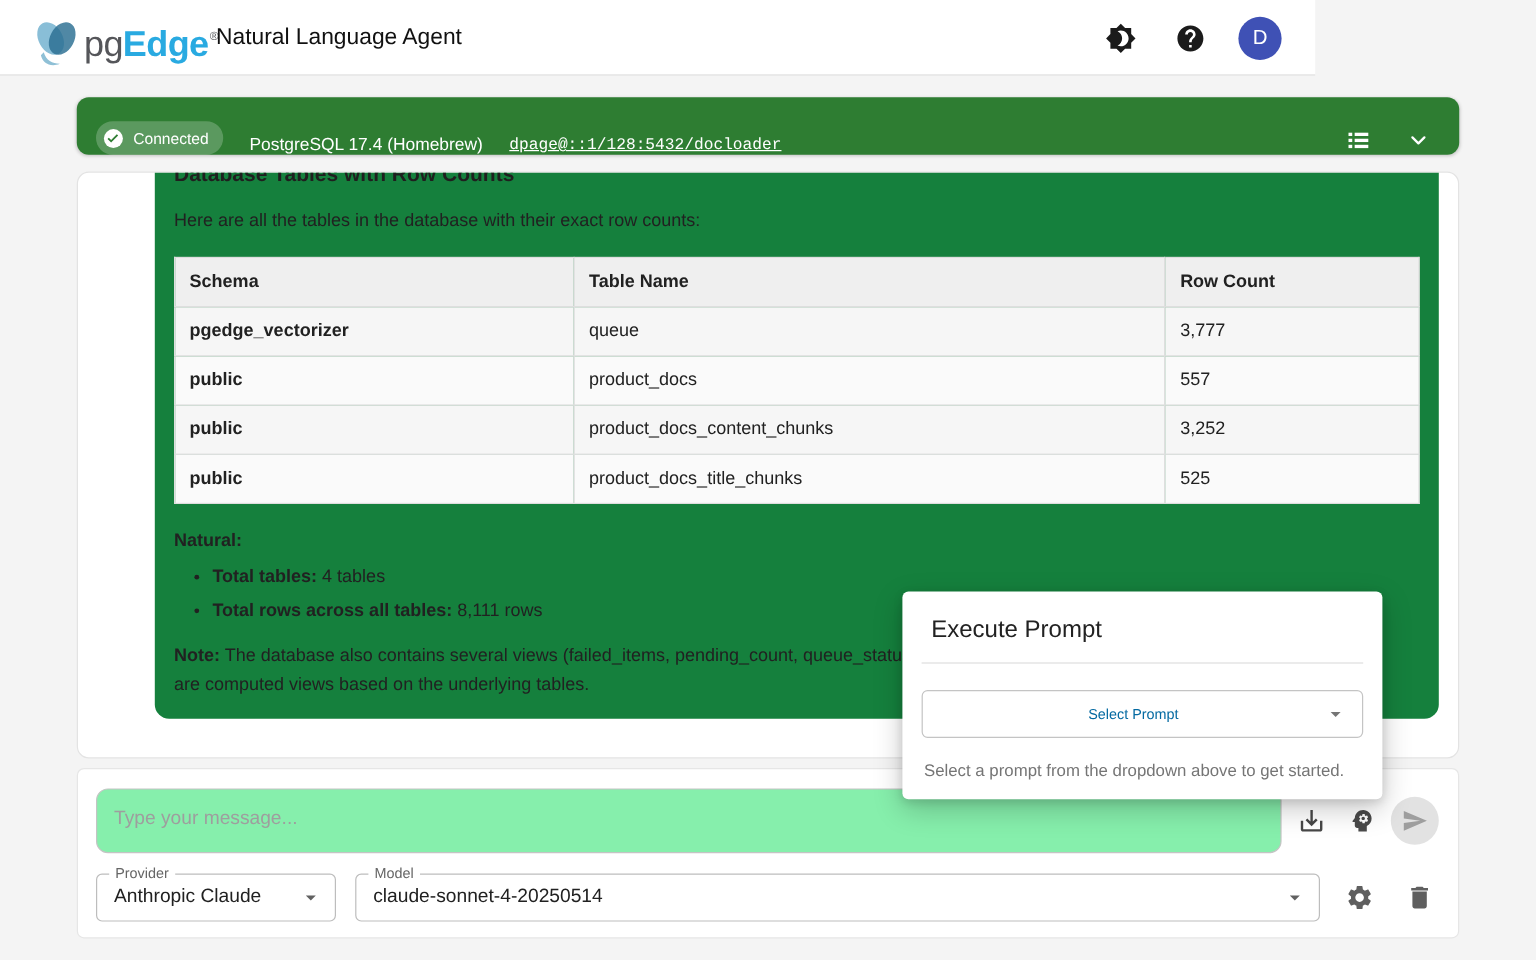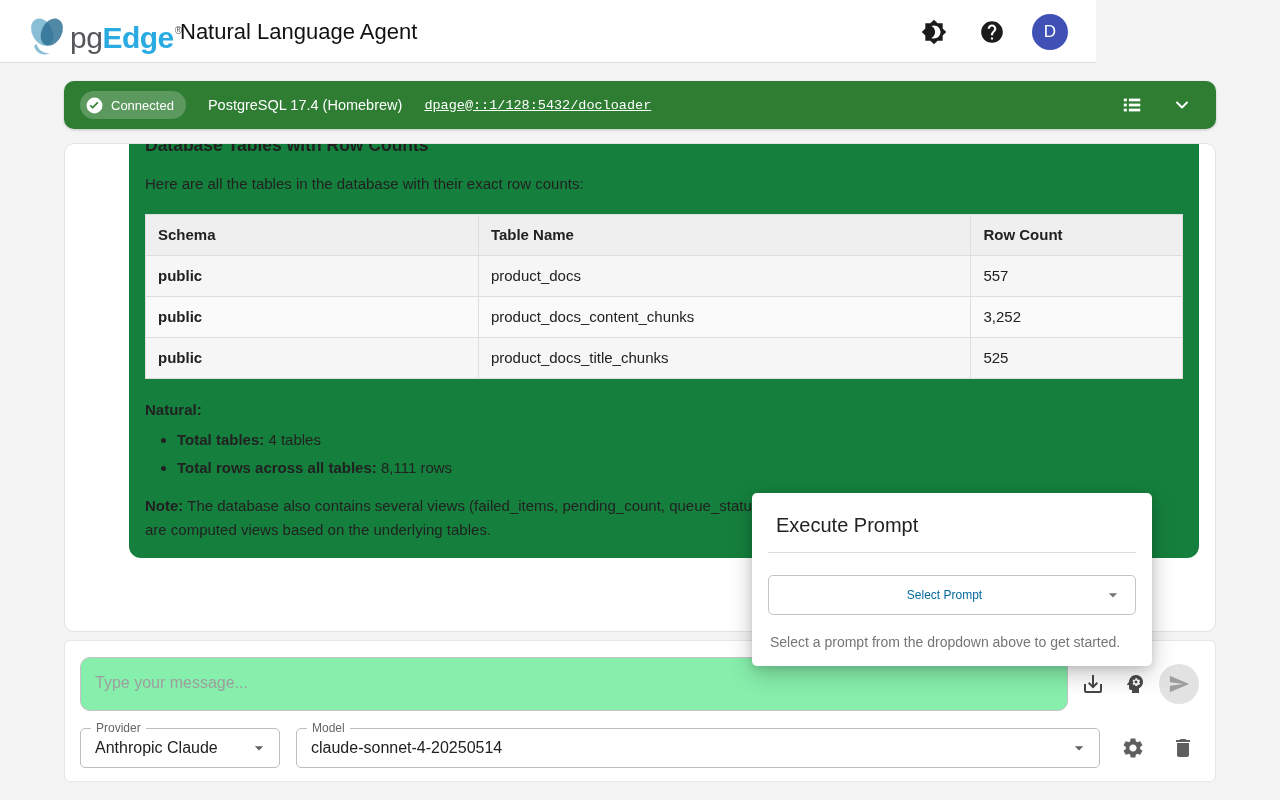--- a/index.html
+++ b/index.html
@@ -7,27 +7,27 @@
   body { background:#f4f4f4; font-family:"Liberation Sans", sans-serif; color:#212121; position:relative; }
   button { background:none; border:none; cursor:pointer; padding:0; }
 
   
   .app-header { position:absolute; top:0; left:0; width:1096px; height:63px; background:#fff; border-bottom:1px solid #dcdcdc; }
   .logo-wrap { position:absolute; left:24px; top:8px; display:flex; align-items:center; }
   .logo-text { font-size:30px; letter-spacing:-0.5px; line-height:46px; }
   .logo-pg { color:#55565a; font-weight:400; }
   .logo-edge { color:#29aae1; font-weight:700; }
   .logo-reg { color:#55565a; font-size:10px; vertical-align:14px; margin-left:1px; }
-  .page-title { position:absolute; left:180px; top:0; height:63px; line-height:63px; font-size:22px; font-weight:400; color:#111; }
+  .page-title { position:absolute; left:180px; top:0; height:63px; line-height:63px; font-size:19px; font-weight:400; color:#111; }
   .header-actions { position:absolute; right:28px; top:0; height:63px; display:flex; align-items:center; gap:22px; }
   .icon-btn { display:flex; align-items:center; justify-content:center; width:36px; height:36px; border-radius:50%; }
   .avatar { width:36px; height:36px; border-radius:50%; background:#3f51b5; color:#fff; font-size:17px; display:flex; align-items:center; justify-content:center; }
 
   
-  .conn-bar { position:absolute; left:64px; top:81px; width:1152px; height:48px; background:#2e7d32; border-radius:10px; display:flex; align-items:center; padding:0 22px 0 16px; box-shadow:0 1px 3px rgba(0,0,0,.2); }
+  .conn-bar { position:absolute; left:64px; top:81px; width:1152px; height:48px; background:#2e7d32; border-radius:10px; display:flex; align-items:flex-end; padding:0 22px 0 16px; box-shadow:0 1px 3px rgba(0,0,0,.2); }
   .conn-pill { display:flex; align-items:center; gap:7px; background:rgba(255,255,255,.22); border-radius:14px; height:28px; padding:0 12px 0 5px; color:#fff; font-size:13px; }
   .conn-server { color:#fff; font-size:14.5px; margin-left:22px; }
   .conn-dsn { color:#fff; font-family:"Liberation Mono","DejaVu Sans Mono",monospace; font-size:13.5px; margin-left:22px;text-decoration:underline; }
   .conn-actions { margin-left:auto; display:flex; align-items:center; gap:26px; }
 
   
   .chat-card { position:absolute; left:64px; top:143px; width:1152px; height:489px; background:#fff; border:1px solid #e3e3e3; border-radius:10px; overflow:hidden; }
   .bubble { margin:-24px 16px 0 64px; padding:14px 16px 16px 16px; background:#15803d; border-radius:12px; }
   .bubble h3 { font-size:17.5px; font-weight:700; color:#1f1f1f; line-height:22px; }
   .intro { font-size:15px; line-height:20px; margin-top:18px; }
@@ -136,20 +136,25 @@
     <table class="db-table">
       <thead>
         <tr>
           <th class="col-schema">Schema</th>
           <th class="col-table">Table Name</th>
           <th class="col-count">Row Count</th>
         </tr>
       </thead>
       <tbody>
         <tr>
+          <td class="col-schema">pgedge_vectorizer</td>
+          <td>queue</td>
+          <td>3,777</td>
+        </tr>
+        <tr>
           <td class="col-schema">public</td>
           <td>product_docs</td>
           <td>557</td>
         </tr>
         <tr>
           <td class="col-schema">public</td>
           <td>product_docs_content_chunks</td>
           <td>3,252</td>
         </tr>
         <tr>

